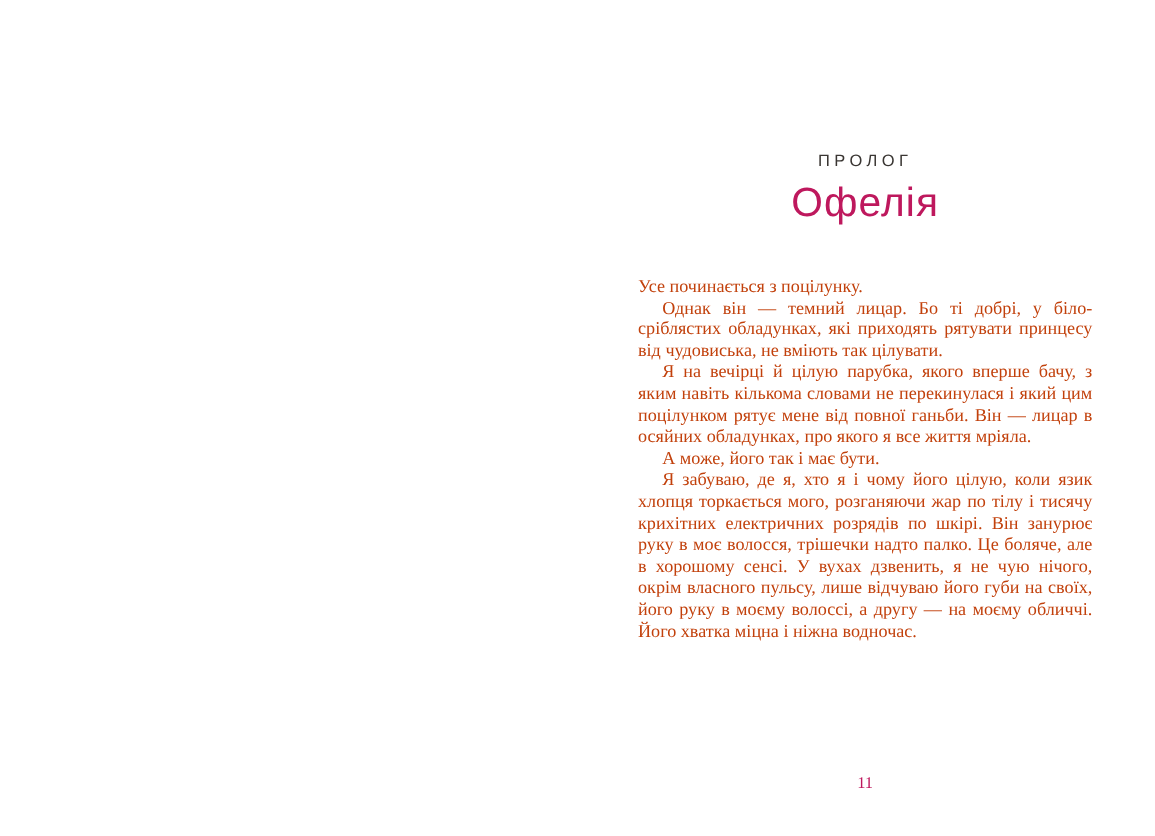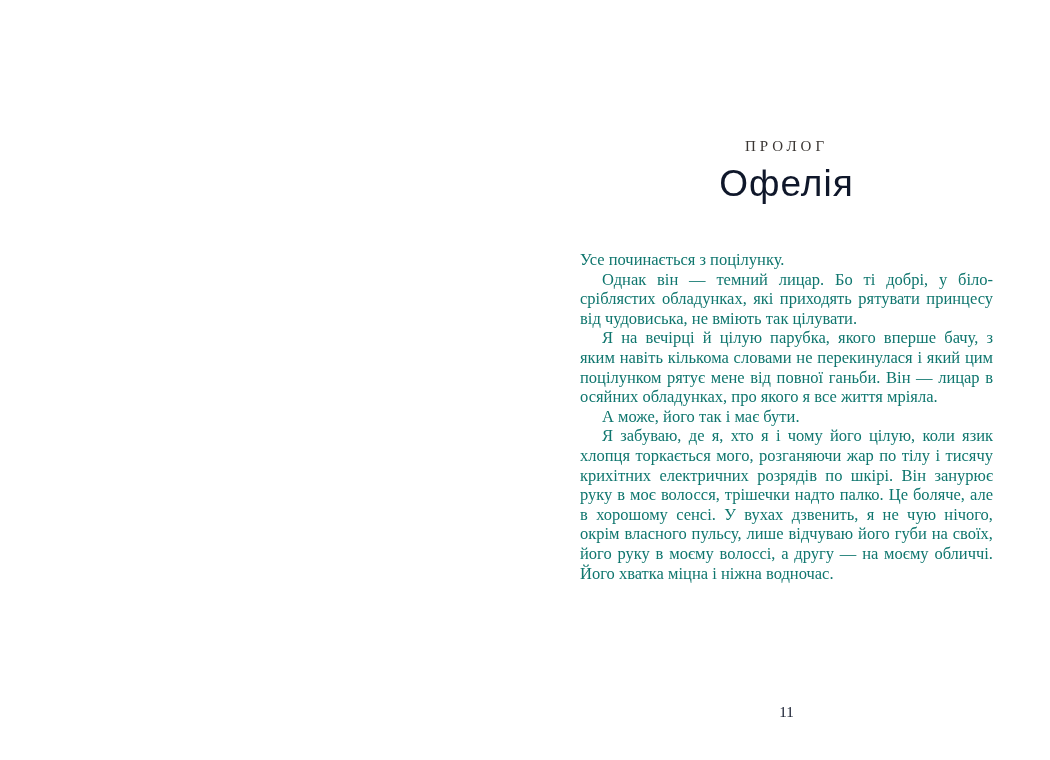--- a/index.html
+++ b/index.html
@@ -29,66 +29,66 @@
     width: 413px;
     height: 760px;
     background: #ffffff;
   }
   .kicker {
     position: absolute;
     top: 138px;
     left: 0;
     width: 100%;
     text-align: center;
-    font-family: Liberation Serif, serif;
+    font-family: Liberation Sans, sans-serif;
     font-size: 15px;
     font-weight: 400;
     letter-spacing: 4px;
     color: #3a3633;
   }
   .title {
     position: absolute;
     top: 163px;
     left: 0;
     width: 100%;
     margin: 0;
     text-align: center;
     font-family: "Liberation Sans", sans-serif;
     font-size: 37px;
     font-weight: 400;
     letter-spacing: 1px;
-    color: #0f172a;
+    color: #be185d;
   }
   .body-text {
     position: absolute;
     top: 250px;
     left: 0;
     width: 413px;
     font-family: "Liberation Serif", serif;
     font-size: 16.5px;
     line-height: 19.6px;
     text-align: justify;
-    color: #0f766e;
+    color: #c2410c;
   }
   .body-text p {
     margin: 0;
     text-indent: 22px;
   }
   .body-text p.first {
     text-indent: 0;
   }
   .folio {
     position: absolute;
     top: 704px;
     left: 0;
     width: 100%;
     text-align: center;
     font-family: "Liberation Serif", serif;
     font-size: 15px;
-    color: #0f172a;
+    color: #be185d;
   }
 </style>
 </head>
 <body>
 
 <div class="spread">
   <div class="left-page"></div>
   <div class="right-page">
     <div class="kicker">ПРОЛОГ</div>
     <h1 class="title">Офелія</h1>

